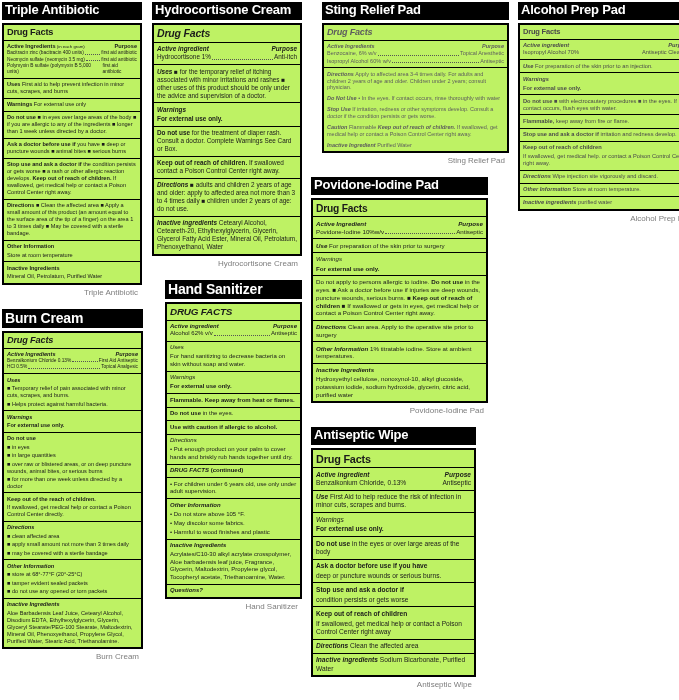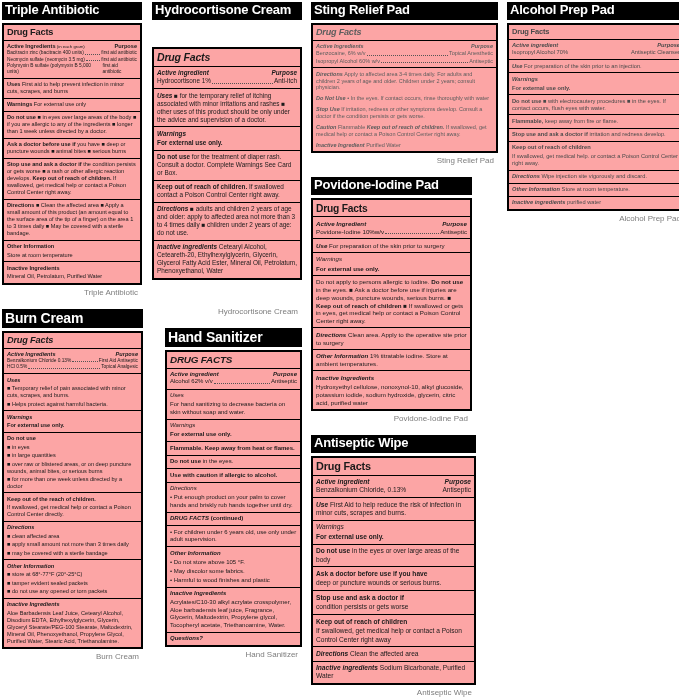--- a/index.html
+++ b/index.html
@@ -8,46 +8,46 @@
     font-family:"Liberation Sans", sans-serif;color:#1a1a1a;
     -webkit-font-smoothing:antialiased;
   }
   .page{display:flex;gap:9px;padding:2px 0 0 2px;box-sizing:border-box;}
   .col{display:flex;flex-direction:column;gap:12px;}
   .panel{display:flex;flex-direction:column;}
   .tbar{
     background:#000;color:#fff;font-weight:bold;font-size:13px;line-height:1.15;
     padding:1px 4px 2px 3px;letter-spacing:-0.2px;white-space:nowrap;overflow:hidden;
   }
-  .box{border:2px solid #000;background:#fca5a5;margin-top:3px;}
+  .box{border:2px solid #000;background:#bef264;margin-top:3px;}
   .sec{padding:2.5px 3px;border-top:1.5px solid #000;}
   .sec:first-child{border-top:none;}
   .df{font-weight:bold;font-size:1.65em;letter-spacing:-0.2px;}
   .df.r-bi{font-style:italic;}
   .r-n{font-weight:normal;font-style:normal;}
   .r-b{font-weight:bold;}
   .r-i{font-style:italic;}
   .r-bi{font-weight:bold;font-style:italic;}
   .para{line-height:1.25;}
   .para + .para{margin-top:1.5px;}
   .hrow{display:flex;justify-content:space-between;align-items:baseline;margin-bottom:1px;}
   .hrow .note{font-weight:normal;font-style:normal;font-size:0.78em;}
   .lrow{display:flex;align-items:flex-end;line-height:1.3;}
   .lrow .dots{flex:1;border-bottom:1px dotted #555;margin:0 1px 2px;}
   .lrow .spacer{flex:1;}
   .lrow.small{font-size:0.86em;}
   .caption{color:#7d7d7d;font-size:8px;text-align:right;padding:3px 4px 0 0;}
   
   .p-triple-antibiotic{width:140px;}      .p-triple-antibiotic .box{font-size:5.6px;}
   .p-burn-cream{width:141px;}             .p-burn-cream .box{font-size:5.6px;}
-  .p-hydrocortisone-cream{width:150px;gap:24px;}   .p-hydrocortisone-cream .box{font-size:6.4px;}
+  .p-hydrocortisone-cream{width:150px;}   .p-hydrocortisone-cream .box{font-size:6.4px;}
   .p-hand-sanitizer{width:137px;margin-left:13px;} .p-hand-sanitizer .box{font-size:6px;}
-  .p-sting-relief-pad{width:187px;}       .p-sting-relief-pad .box{font-size:5.5px;color:#5d5d5d;}
+  .p-sting-relief-pad{width:187px;margin-left:11px;}       .p-sting-relief-pad .box{font-size:5.5px;color:#5d5d5d;}
   .p-sting-relief-pad .para + .para{margin-top:4px;}
-  .p-povidone-iodine-pad{width:161px;}    .p-povidone-iodine-pad .box{font-size:6.2px;}
+  .p-povidone-iodine-pad{width:177px;}    .p-povidone-iodine-pad .box{font-size:6.2px;}
   .p-antiseptic-wipe{width:165px;}        .p-antiseptic-wipe .box{font-size:6.6px;}
   .p-alcohol-prep-pad{width:178px;}       .p-alcohol-prep-pad .box{font-size:5.7px;color:#4a4a4a;}
   .p-alcohol-prep-pad .df{font-size:7.5px;}
   .p-burn-cream .tbar,.p-hand-sanitizer .tbar{font-size:14px;}
 </style>
 </head>
 <body>
 
 <div class="page">
   <div class="col">

